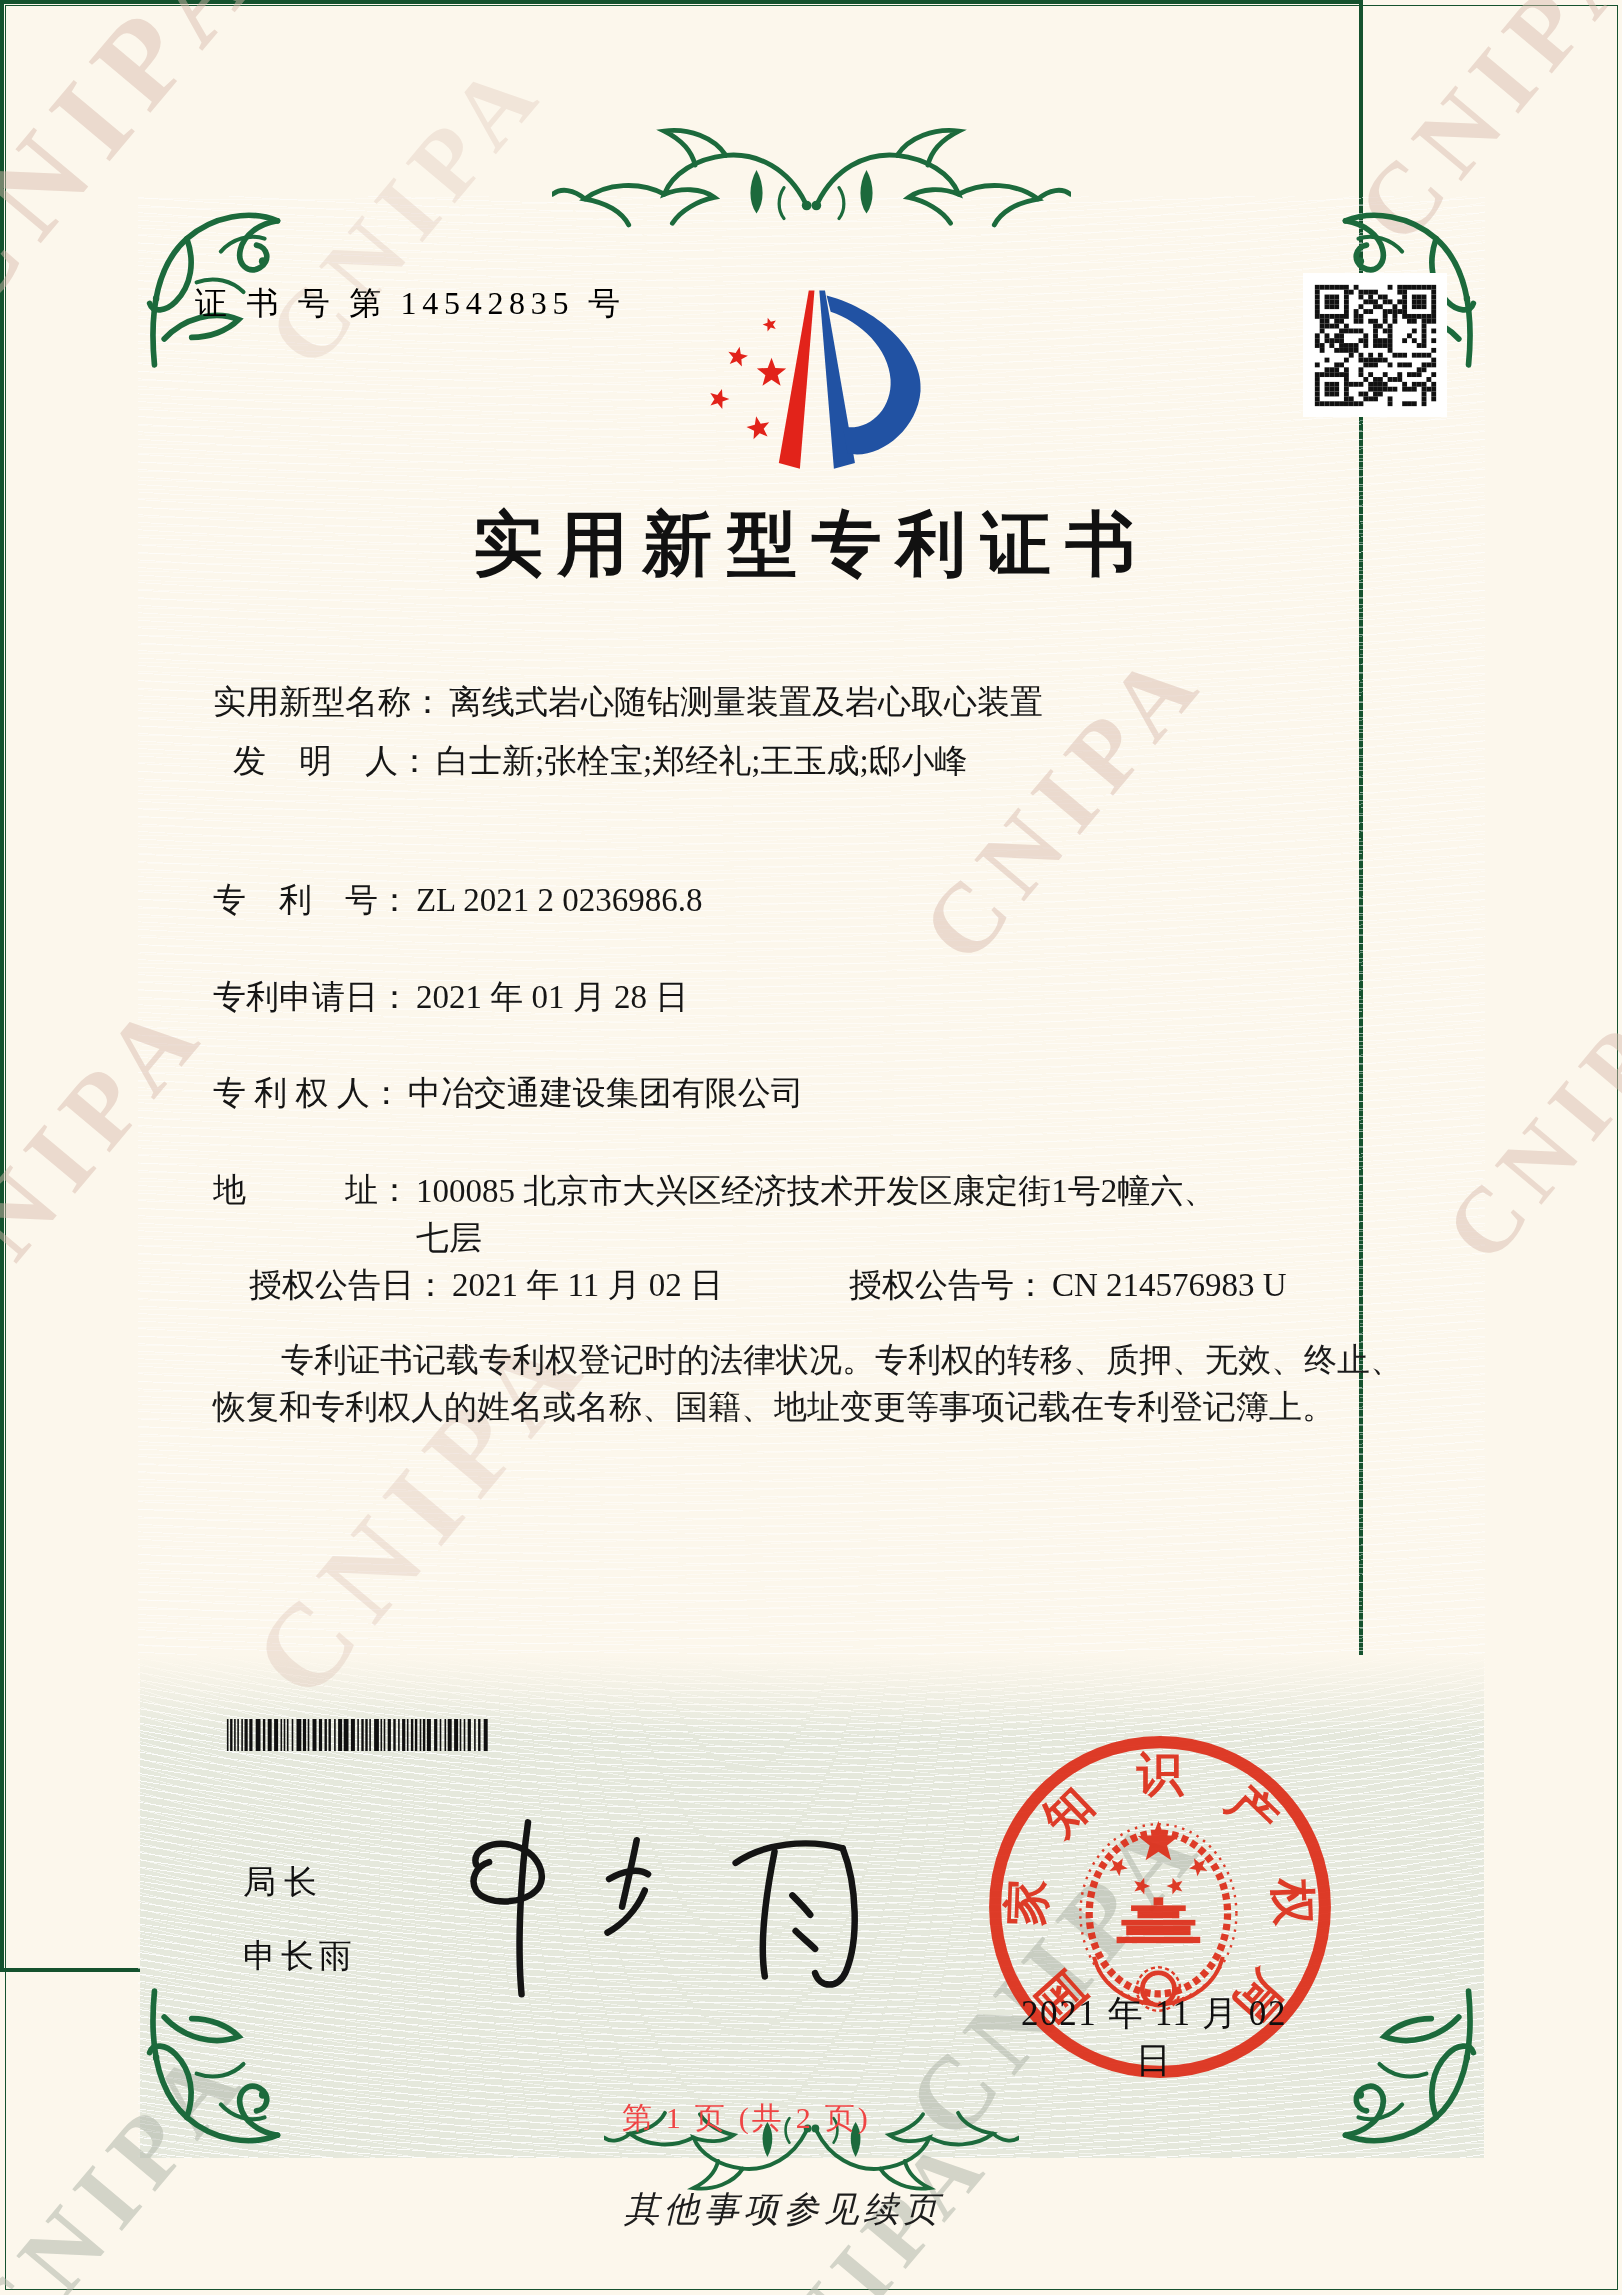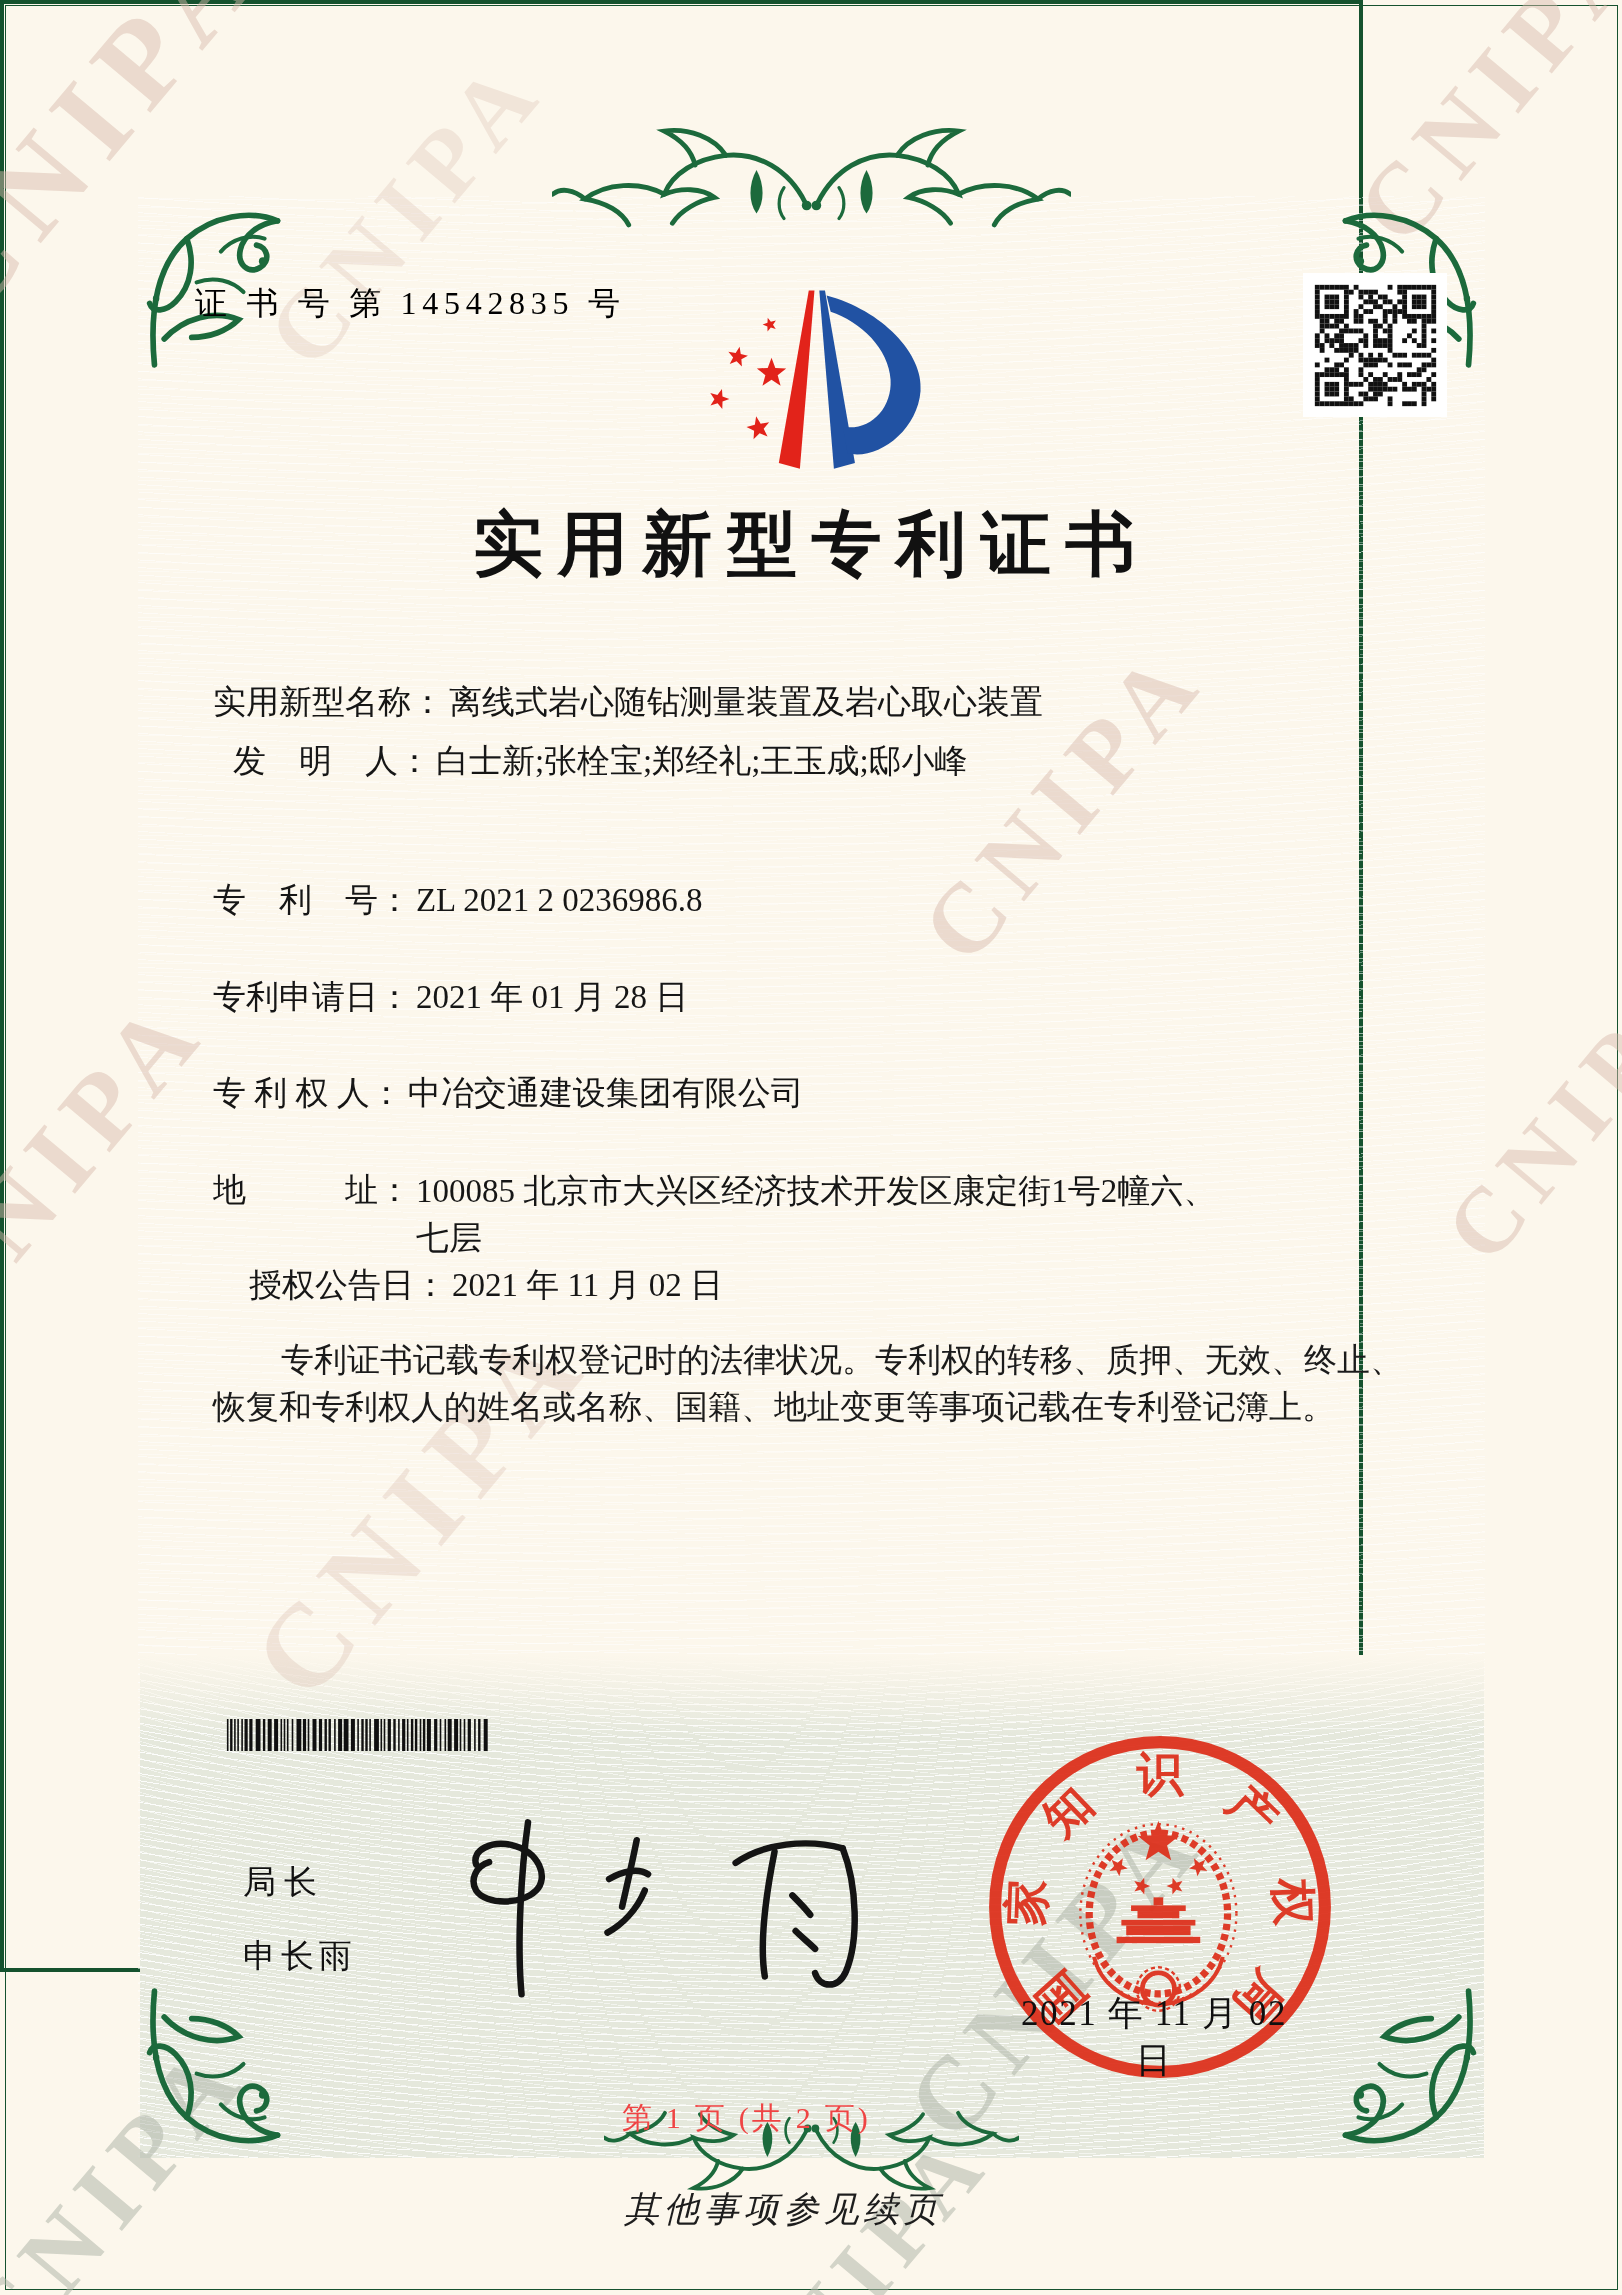--- a/index.html
+++ b/index.html
@@ -469,20 +469,21 @@
   <span>专利申请日：</span><span class="val">2021 年 01 月 28 日</span>
 </div>
 <div class="abs content row" style="top:1071px;">
   <span>专 利 权 人：</span><span class="val">中冶交通建设集团有限公司</span>
 </div>
 <div class="abs content row" style="top:1168px;">
   <span style="vertical-align:top">地　　　址：</span><span class="val addr-val"><span>100085 北京市大兴区经济技术开发区康定街1号2幢六、</span><br><span>七层</span></span>
 </div>
 <div class="abs content row" style="top:1263px;width:1201px;margin-left:36px;">
   <span>授权公告日：</span><span class="val">2021 年 11 月 02 日</span>
+  <span class="grant-no"><span>授权公告号：</span><span class="val">CN 214576983 U</span></span>
 </div>
 
 <div class="abs paras">
   <p>专利证书记载专利权登记时的法律状况。专利权的转移、质押、无效、终止、恢复和专利权人的姓名或名称、国籍、地址变更等事项记载在专利登记簿上。</p>
 </div>
 
 <svg id="barcode" class="abs content" style="left:225px;top:1719px;z-index:5;" width="271" height="32" viewBox="0 0 334 40">
     <rect x="0" y="0" width="2" height="40" fill="#101010"></rect>
     <rect x="4" y="0" width="3" height="40" fill="#101010"></rect>
     <rect x="9" y="0" width="2" height="40" fill="#101010"></rect>

